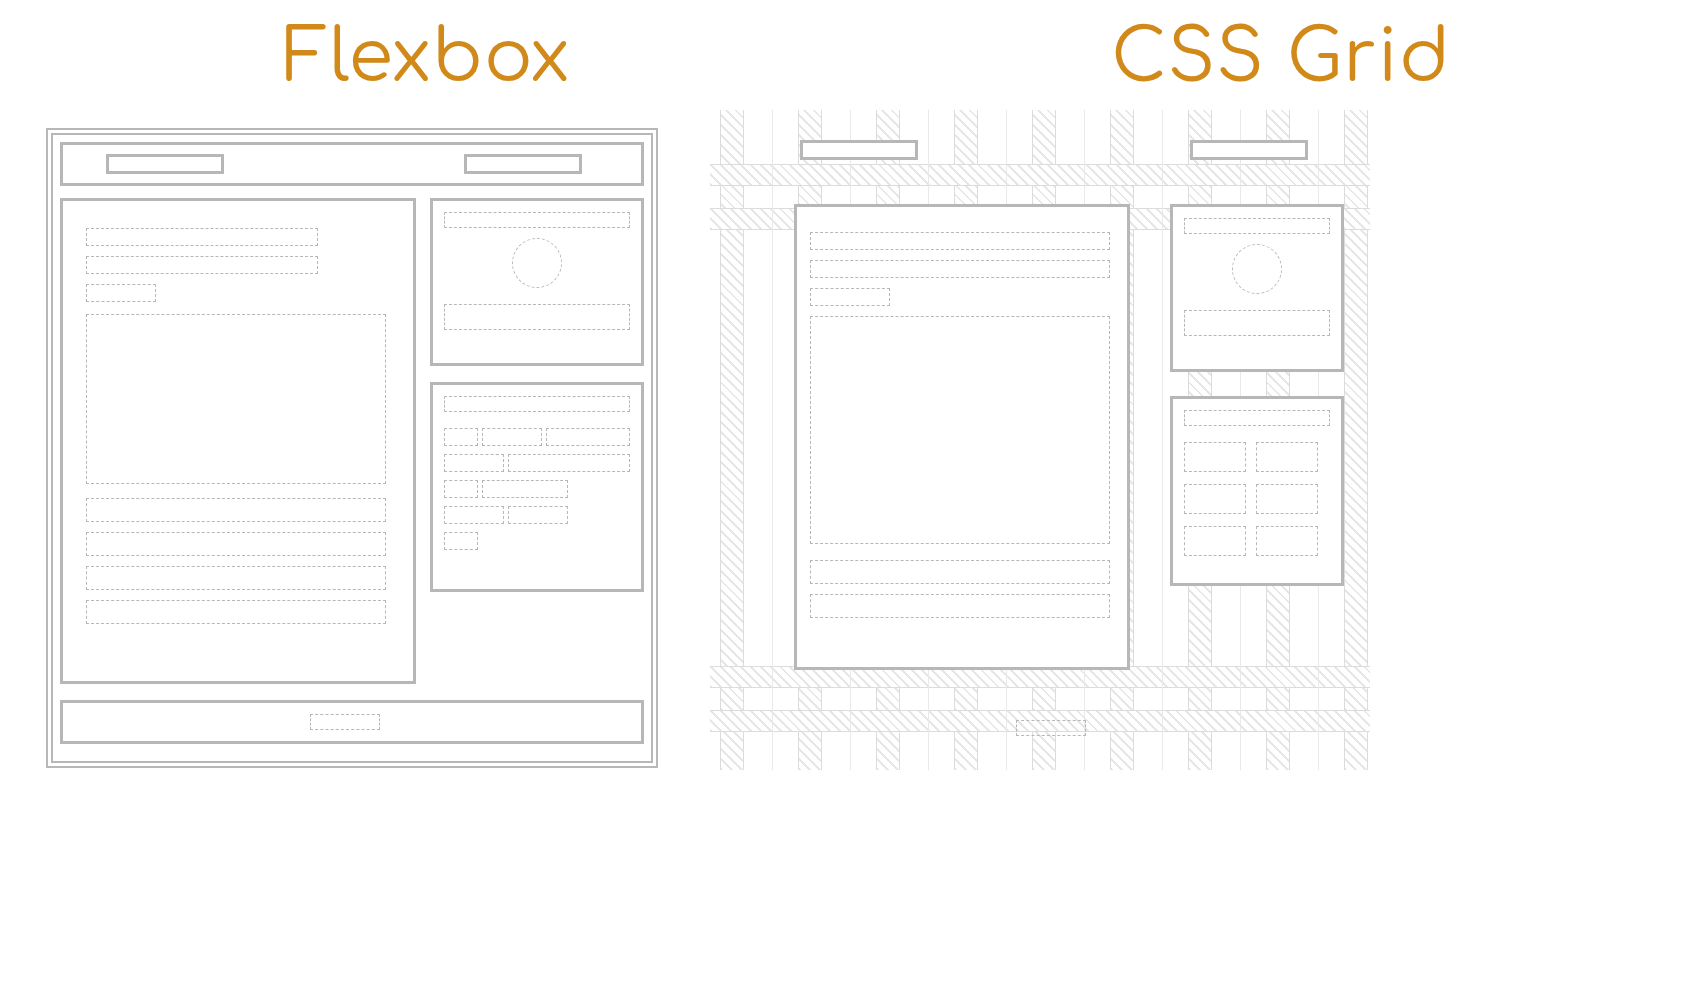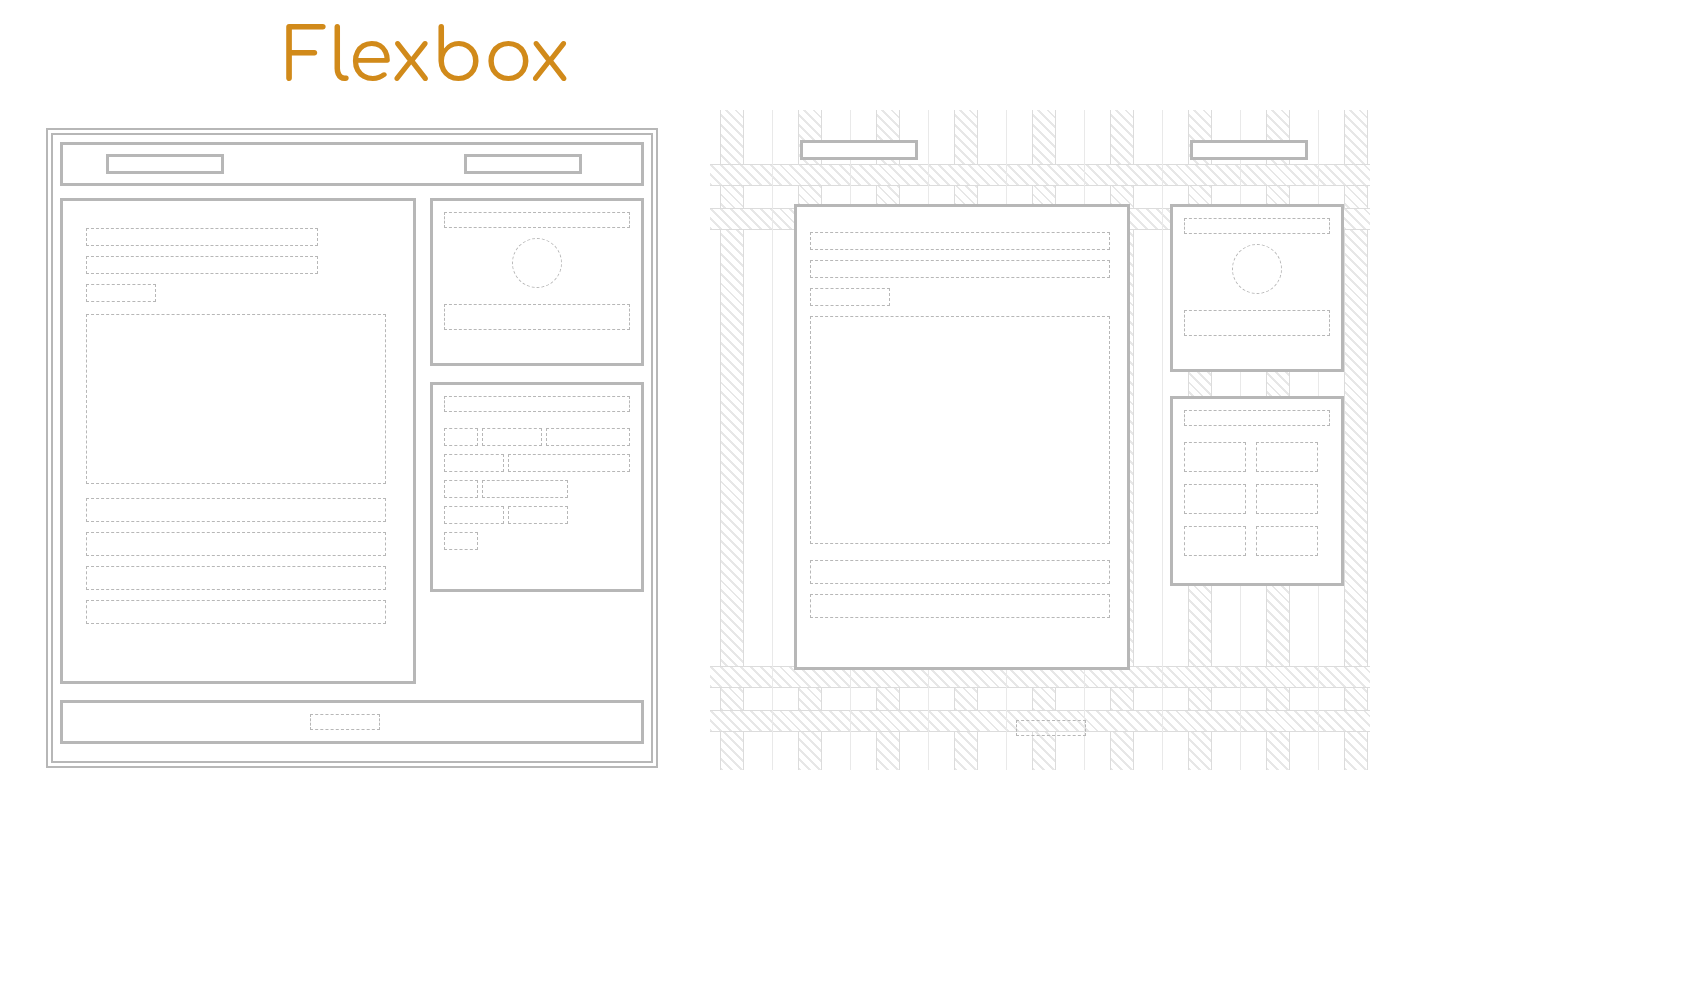--- a/index.html
+++ b/index.html
@@ -127,20 +127,21 @@
   .gridPanel .s2_c2   { left:546px; top:416px; width:62px;  height:30px; }
 
   .gridPanel .f_mid   { left:306px; top:610px; width:70px;  height:16px; }
 </style>
 </head>
 <body>
 
 <div class="stage">
 
   <div class="title left">Flexbox</div>
+  <div class="title right">CSS Grid</div>
 
   <div class="flexPanel">
     <div class="solidThin outerA"></div>
     <div class="solidThin outerB"></div>
 
     <div class="solid headerBar"></div>
     <div class="solid headerSlotL"></div>
     <div class="solid headerSlotR"></div>
 
     <div class="solid content"></div>

